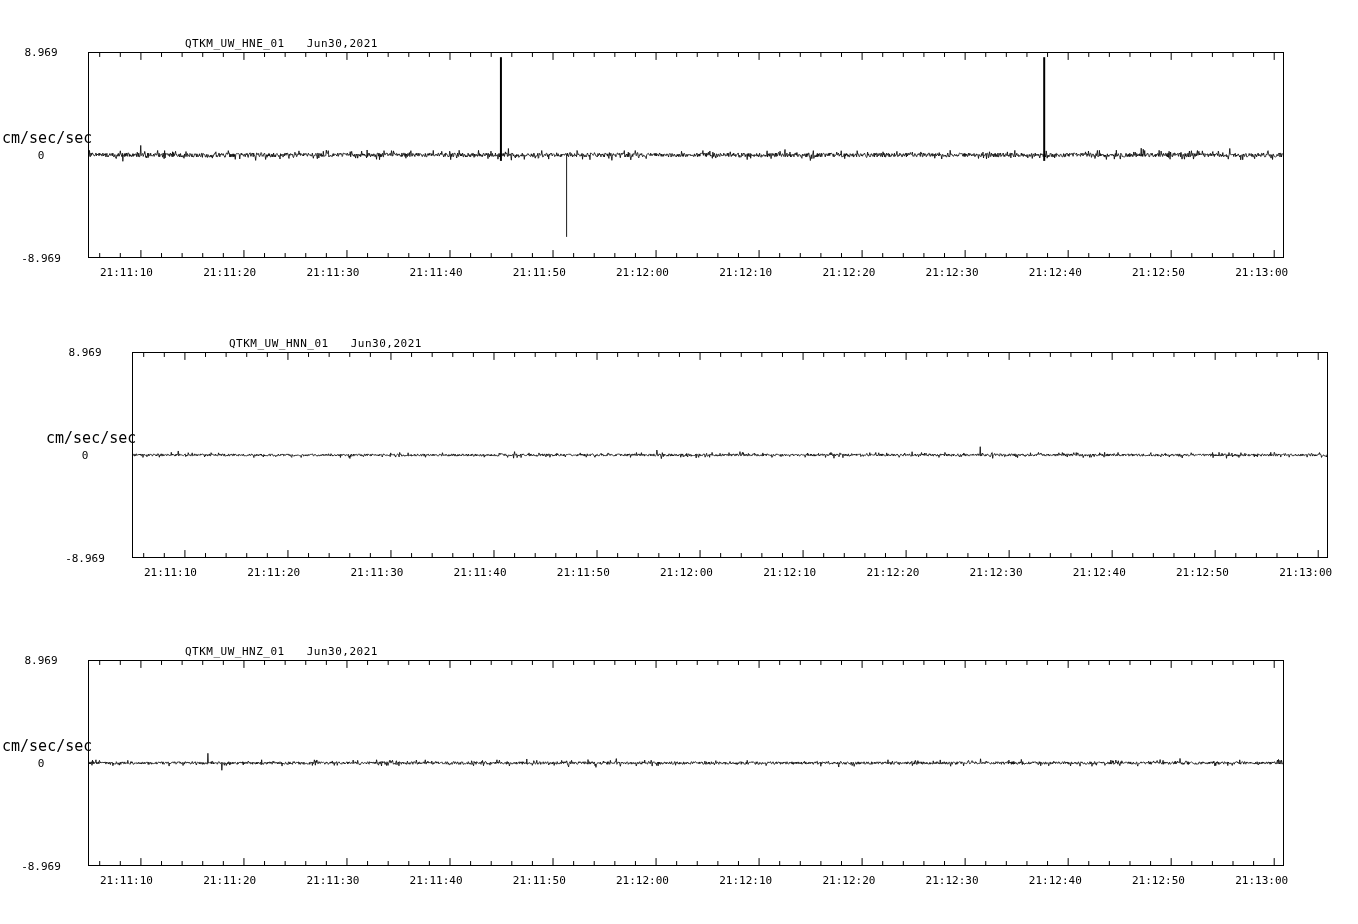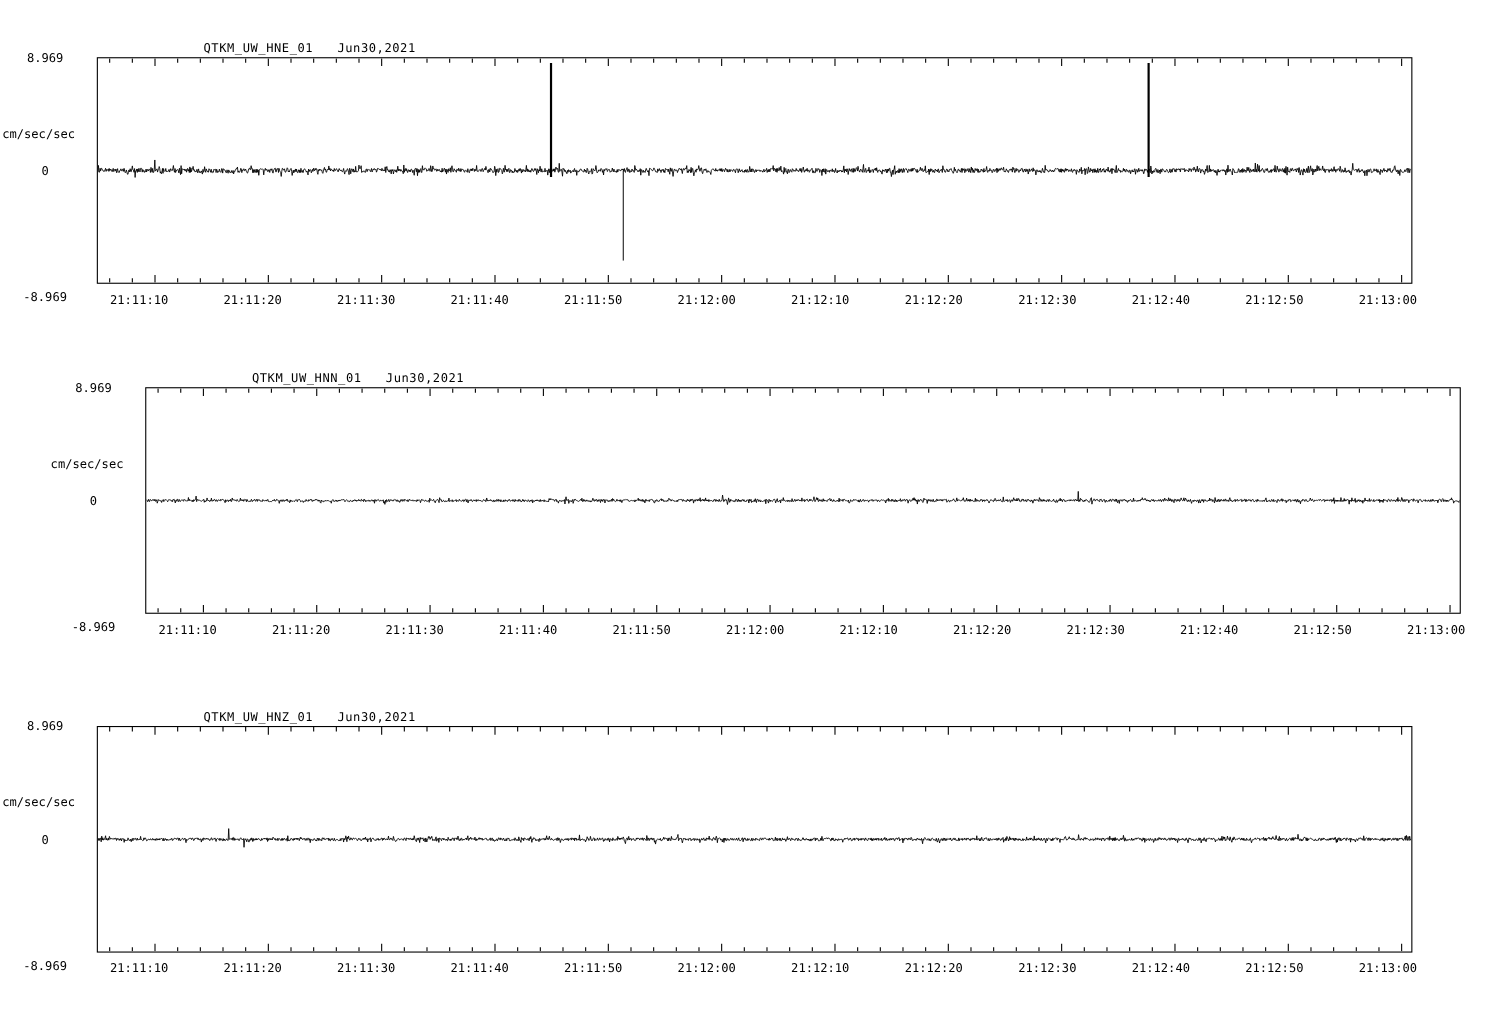--- a/index.html
+++ b/index.html
@@ -47,35 +47,35 @@
     font-size: 11px;
     letter-spacing: 0.5px;
     white-space: nowrap;
   }
   .plot-title .date {
     margin-left: 22px;
   }
   .ylabel {
     position: absolute;
     left: 2px;
-    top: 107px;
-    font-size: 11px;
+    top: 121px;
+    font-size: 15px;
     white-space: nowrap;
   }
   .ytick {
     position: absolute;
     font-size: 11px;
     text-align: center;
     width: 78px;
     left: 2px;
     white-space: nowrap;
   }
   .ytick-top { top: 38px; }
   .ytick-mid { top: 141px; }
-  .ytick-bot { top: 256px; }
+  .ytick-bot { top: 244px; }
 
   .xtick {
     position: absolute;
     top: 258px;
     font-size: 11px;
     width: 80px;
     margin-left: -40px;
     text-align: left;
     white-space: nowrap;
   }

